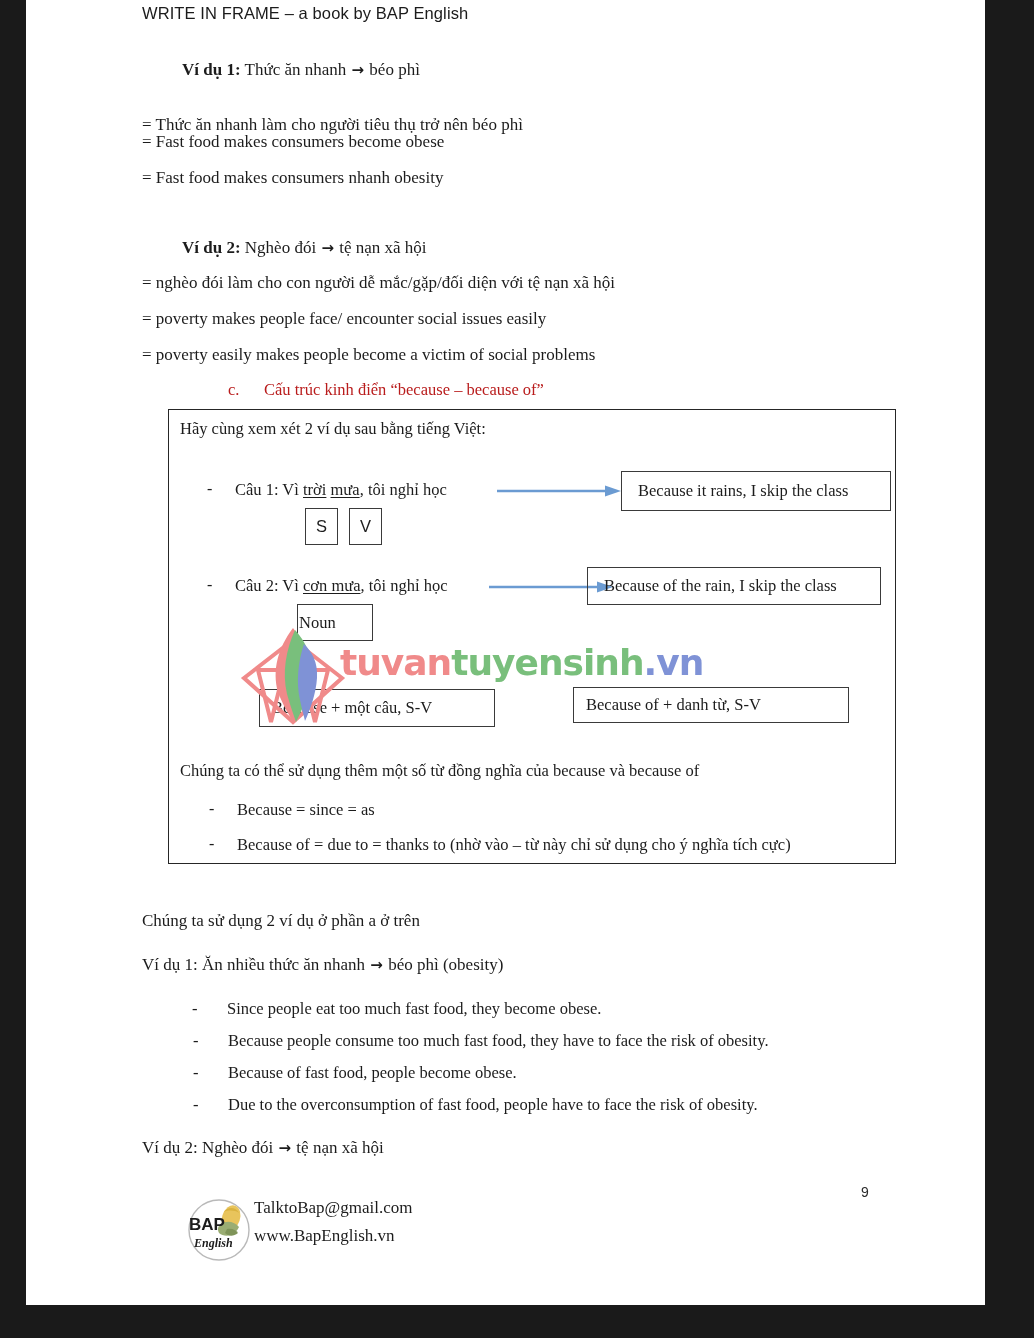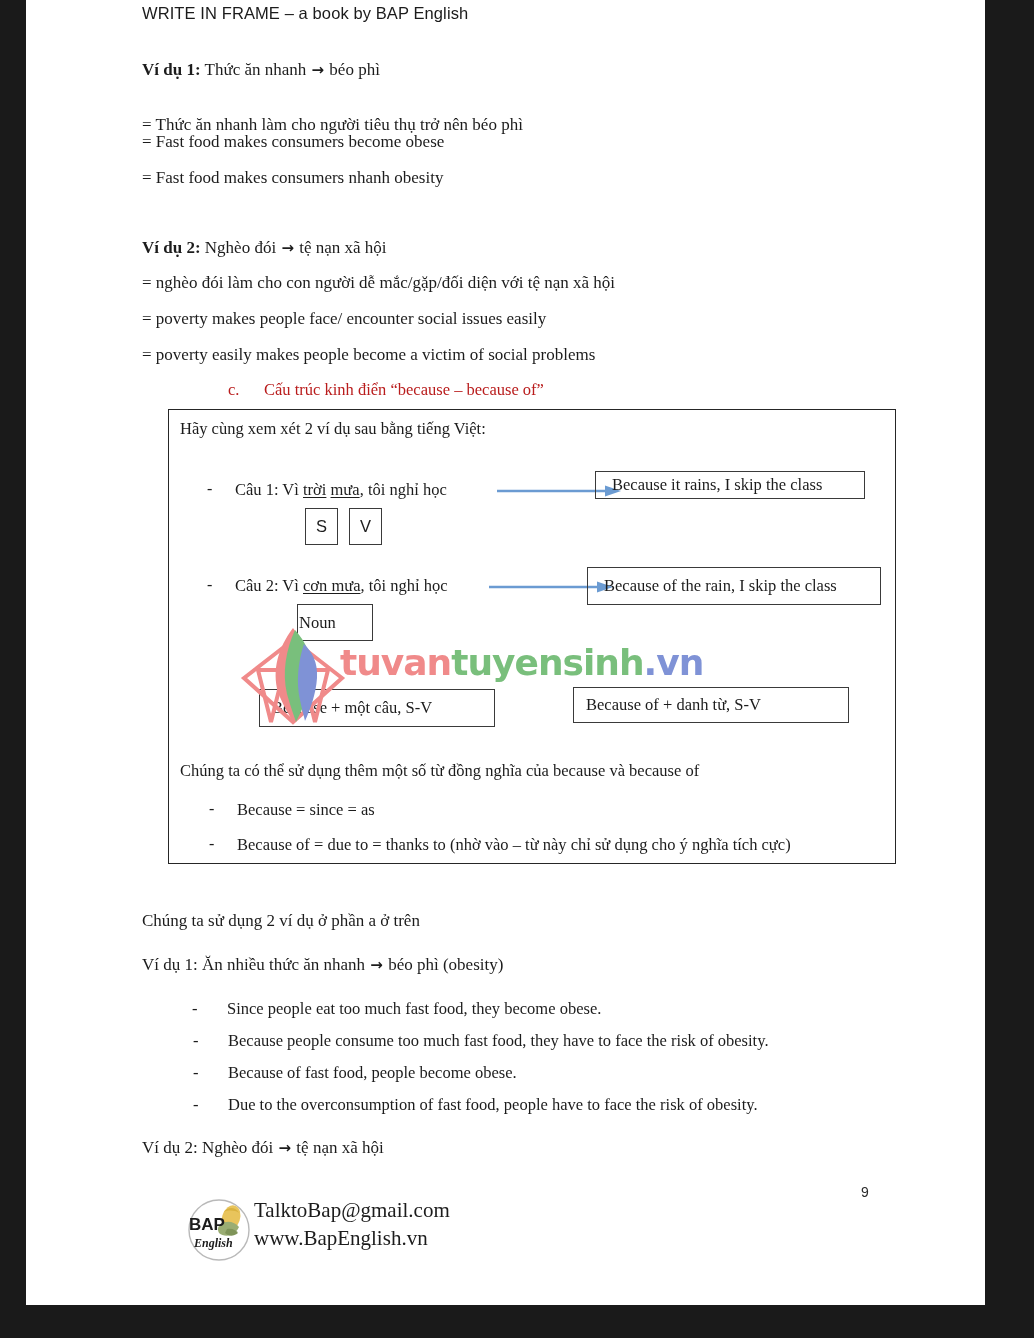--- a/index.html
+++ b/index.html
@@ -45,21 +45,21 @@
 
   
   .line {
     position: absolute;
     left: 116px;
     font-size: 17px;
     color: #1c1c1c;
     white-space: nowrap;
     line-height: 1.2;
   }
-  .line b { font-weight: bold; }
+  .line b { font-weight: bold; margin-left: 40px; }
 
   .arrow-glyph {
     font-family: "DejaVu Sans", sans-serif;
     font-size: 15px;
     font-weight: bold;
     color: #1c1c1c;
     vertical-align: baseline;
     padding: 0 1px;
   }
 
@@ -208,21 +208,21 @@
   #footer-logo {
     position: absolute;
     left: 157px;
     top: 1196px;
     width: 72px;
     height: 68px;
   }
   .footer-contact {
     position: absolute;
     left: 228px;
-    font-size: 21px;
+    font-size: 17px;
     color: #1c1c1c;
     white-space: nowrap;
   }
   #page-number {
     position: absolute;
     left: 835px;
     top: 1184px;
     font-family: "Liberation Sans", "DejaVu Sans", sans-serif;
     font-size: 14px;
     color: #2a2a2a;
@@ -269,21 +269,21 @@
         <span>Câu 1: Vì </span><span class="u">trời</span><span>  </span><span class="u">mưa</span><span>, tôi nghỉ học</span>
       </div>
       <div class="tag-box" style="left:136px; top:98px; width:33px; height:37px;">S</div>
       <div class="tag-box" style="left:180px; top:98px; width:33px; height:37px;">V</div>
 
       <svg class="arrow" style="left:328px; top:74px; width:124px; height:14px;" viewBox="0 0 124 14">
         <line x1="0" y1="7" x2="112" y2="7" stroke="#6b9bd2" stroke-width="2.6"></line>
         <polygon points="108,1.5 124,7 108,12.5" fill="#6b9bd2"></polygon>
       </svg>
 
-      <div class="result-box" style="left:426px; top:61px; width:270px; height:28px;">Because it rains, I skip the class</div>
+      <div class="result-box" style="left:452px; top:61px; width:270px; height:40px;">Because it rains, I skip the class</div>
 
       <span class="dash-mark" style="left:38px; top:166px;">-</span>
       <div class="sent-row" style="left:66px; top:166px;">
         <span>Câu 2: Vì </span><span class="u">cơn mưa</span><span>, tôi nghỉ học</span>
       </div>
       <div class="tag-box serif" style="left:128px; top:194px; width:76px; height:37px;">Noun</div>
 
       <svg class="arrow" style="left:320px; top:170px; width:124px; height:14px;" viewBox="0 0 124 14">
         <line x1="0" y1="7" x2="112" y2="7" stroke="#6b9bd2" stroke-width="2.6"></line>
         <polygon points="108,1.5 124,7 108,12.5" fill="#6b9bd2"></polygon>

